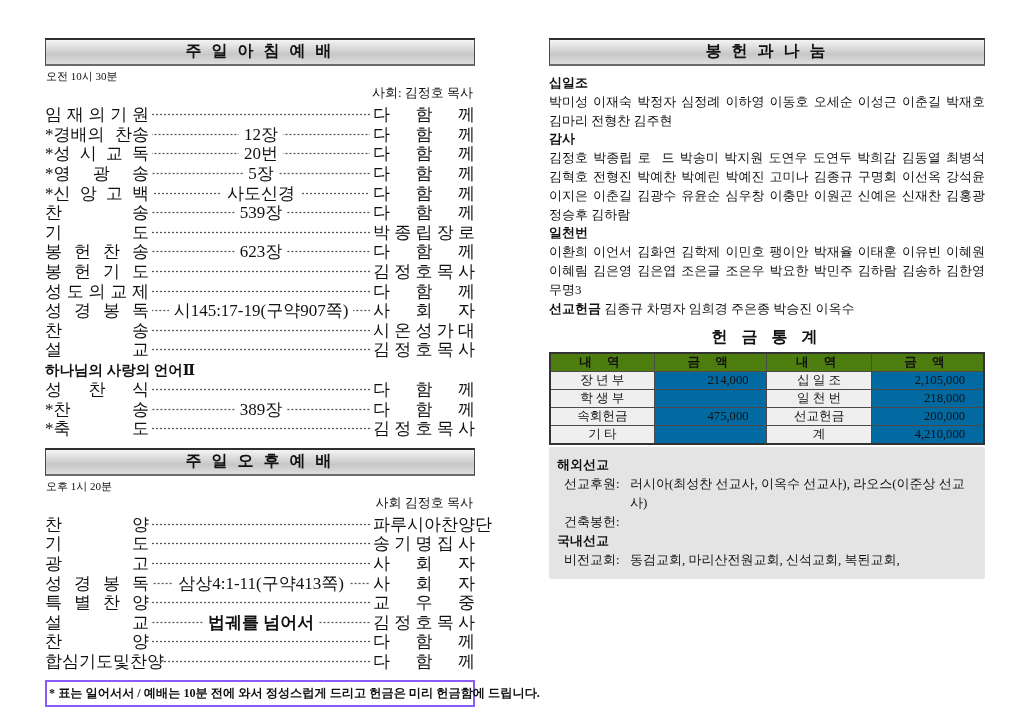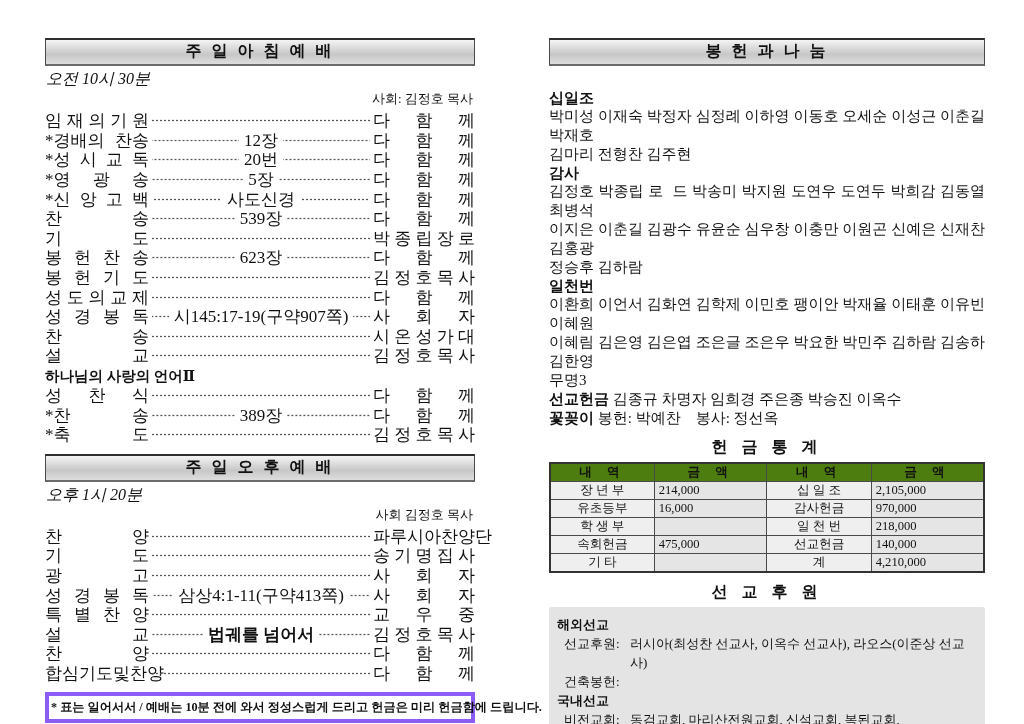--- a/index.html
+++ b/index.html
@@ -6,47 +6,47 @@
   body{width:1024px;height:724px;position:relative;overflow:hidden;
        font-family:"Liberation Serif","DejaVu Serif",serif;color:#111;}
   .col{position:absolute;top:38px;}
   .col-left{left:45px;width:430px;}
   .col-right{left:549px;width:436px;}
 
   .section-bar{border:1px solid #4a4a4a;border-top:2px solid #2f2f2f;border-bottom:2px solid #6a6a6a;
        background:linear-gradient(#f4f4f4,#c7c7c7 60%,#dedede);
        text-align:center;font-weight:bold;font-size:16px;letter-spacing:3px;
        padding:1px 0 2px;}
-  .time-line{font-size:16px;margin:3px 0 0 1px;font-style:italic;}
+  .time-line{font-size:11px;margin:3px 0 0 1px;}
   .leader-line{text-align:right;font-size:13px;margin:0 2px 3px 0;}
 
   .w-row{display:flex;align-items:center;height:19.6px;font-size:17px;}
   .w-label{width:104px;flex:none;white-space:nowrap;text-align:justify;text-align-last:justify;}
   .w-role{width:102px;flex:none;white-space:nowrap;text-align:justify;text-align-last:justify;}
   .dots{flex:1;height:3px;margin:0 3px;background-image:radial-gradient(circle,#555 0.9px,transparent 1.15px);
         background-size:4px 3px;background-repeat:repeat-x;background-position:center;}
   .w-val{white-space:nowrap;text-align:center;padding:0 2px;}
   .bold{font-weight:bold;}
   .sermon-title{font-weight:bold;font-size:14.5px;height:20px;line-height:20px;}
   .svc{margin-bottom:9px;}
-  .footer-note{border:4px solid #8b5cf6;font-size:12.2px;font-weight:bold;text-align:center;
+  .footer-note{border:2px solid #8b5cf6;font-size:12.2px;font-weight:bold;text-align:center;
        padding:3px 2px;margin-top:7px;white-space:nowrap;}
 
-  .names{margin-top:23px;font-size:15px;}
+  .names{margin-top:8px;font-size:13px;}
   .names-heading{font-weight:bold;line-height:18px;}
   .names-line{line-height:19px;white-space:pre-wrap;}
   .names-line.j{text-align:justify;text-align-last:justify;}
   .inline-b{font-weight:bold;}
 
   .block-title{text-align:center;font-weight:bold;font-size:16px;letter-spacing:5px;margin:9px 0 4px;}
   table.stats{width:100%;border-collapse:collapse;border:2px solid #333;font-size:12.6px;}
   table.stats th,table.stats td{border:1px solid #4a4a4a;height:16px;padding:0 4px;}
   table.stats th{background:#4d7c0f;font-weight:bold;letter-spacing:6px;text-align:center;}
   table.stats td.lblc{background:#efefef;text-align:center;width:24%;}
-  table.stats td.amtc{background:#e5e5e5;text-align:left;padding-right:18px;width:26%;}
+  table.stats td.amtc{background:#0369a1;text-align:right;padding-right:18px;width:26%;}
 
   .mission-box{background:#e4e4e4;border-radius:2px;padding:8px 8px 10px 8px;font-size:13px;margin-top:2px;}
   .m-heading{font-weight:bold;line-height:19px;}
   .m-item{display:flex;}
   .m-label{flex:none;width:66px;padding-left:7px;line-height:19px;white-space:nowrap;}
   .m-lines{flex:1;}
   .m-line{line-height:19px;}
 </style>
 </head>
 <body>
@@ -213,75 +213,68 @@
 </div>
 
 <div class="col col-right">
   <div class="section-bar">봉 헌 과 나 눔</div>
   <div class="names" id="name-sections">
       <div class="names-heading">십일조</div>
       <div class="names-line j">박미성 이재숙 박정자 심정례 이하영 이동호 오세순 이성근 이춘길 박재호</div>
       <div class="names-line">김마리 전형찬 김주현</div>
       <div class="names-heading">감사</div>
       <div class="names-line j">김정호 박종립 로  드 박송미 박지원 도연우 도연두 박희감 김동열 최병석</div>
+      <div class="names-line j">김혁호 전형진 박예찬 박예린 박예진 고미나 김종규 구명회 이선옥 강석윤</div>
       <div class="names-line j">이지은 이춘길 김광수 유윤순 심우창 이충만 이원곤 신예은 신재찬 김홍광</div>
       <div class="names-line">정승후 김하람</div>
       <div class="names-heading">일천번</div>
       <div class="names-line j">이환희 이언서 김화연 김학제 이민호 팽이안 박재율 이태훈 이유빈 이혜원</div>
       <div class="names-line j">이혜림 김은영 김은엽 조은글 조은우 박요한 박민주 김하람 김송하 김한영</div>
       <div class="names-line">무명3</div>
       <div class="names-line"><span class="inline-b">선교헌금</span><span> 김종규 차명자 임희경 주은종 박승진 이옥수</span></div>
-      <div class="names-line"><span class="inline-b">꽃꽂이</span><span> 봉헌: 박예찬    봉사: 정선옥</span></div>
     </div>
 
   <div class="block-title">헌 금 통 계</div>
   <table class="stats">
     <thead>
         <tr id="stats-head">
           <th>내 역</th>
           <th>금 액</th>
           <th>내 역</th>
           <th>금 액</th>
         </tr>
       </thead>
     <tbody id="stats-body">
         <tr>
           <td class="lblc">장 년 부</td>
           <td class="amtc">214,000</td>
           <td class="lblc">십 일 조</td>
           <td class="amtc">2,105,000</td>
         </tr>
         <tr>
-          <td class="lblc">유초등부</td>
-          <td class="amtc">16,000</td>
-          <td class="lblc">감사헌금</td>
-          <td class="amtc">970,000</td>
-        </tr>
-        <tr>
           <td class="lblc">학 생 부</td>
           <td class="amtc"></td>
           <td class="lblc">일 천 번</td>
           <td class="amtc">218,000</td>
         </tr>
         <tr>
           <td class="lblc">속회헌금</td>
           <td class="amtc">475,000</td>
           <td class="lblc">선교헌금</td>
-          <td class="amtc">140,000</td>
+          <td class="amtc">200,000</td>
         </tr>
         <tr>
           <td class="lblc">기    타</td>
           <td class="amtc"></td>
           <td class="lblc">계</td>
           <td class="amtc">4,210,000</td>
         </tr>
       </tbody>
   </table>
 
-  <div class="block-title">선 교 후 원</div>
   <div class="mission-box" id="mission-box">
       <div class="m-heading">해외선교</div>
       <div class="m-item">
         <div class="m-label">선교후원:</div>
         <div class="m-lines">
           <div class="m-line">러시아(최성찬 선교사, 이옥수 선교사), 라오스(이준상 선교사)</div>
         </div>
       </div>
       <div class="m-item">
         <div class="m-label">건축봉헌:</div>

